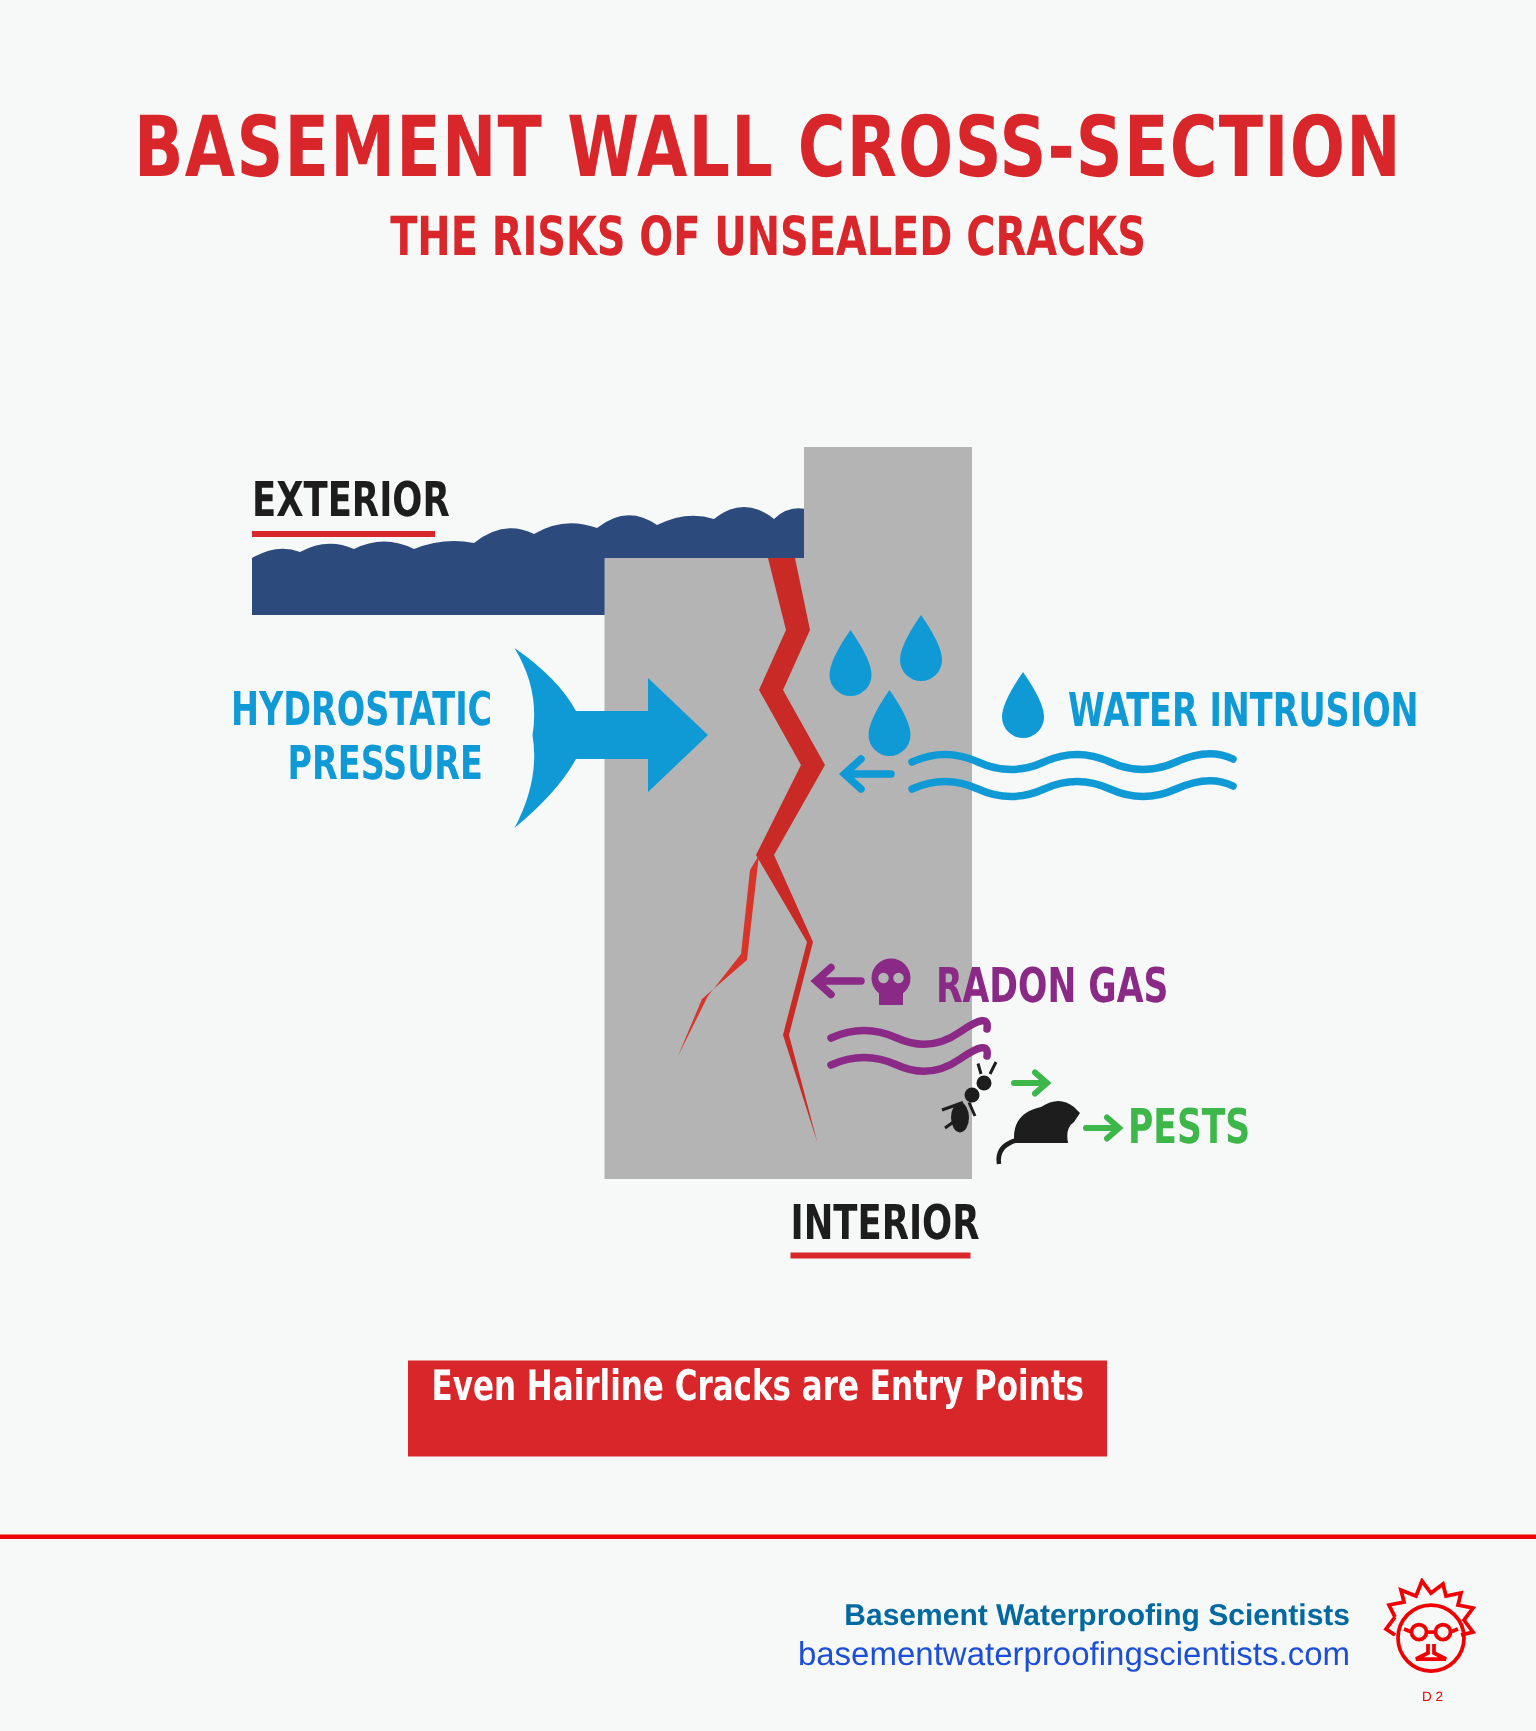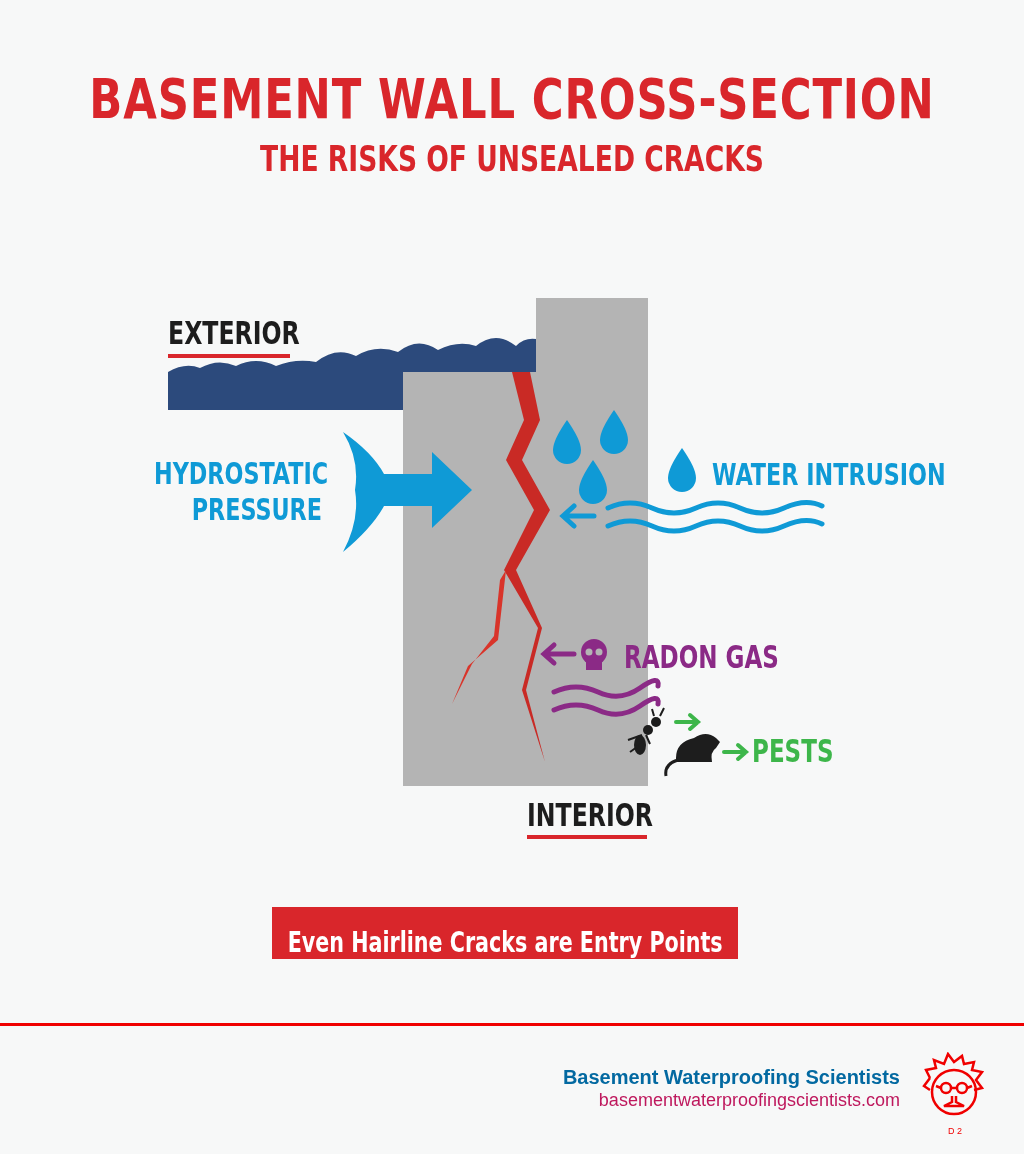--- a/index.html
+++ b/index.html
@@ -23,31 +23,31 @@
   }
   .label-dark {
     font-family: "DejaVu Sans Condensed", "Liberation Sans", sans-serif; font-weight: bold;
     color: #1d1d1d; font-size: 32px; transform: scaleX(0.82); transform-origin: left top;
   }
   .underline { background: #d9262b; height: 4px; }
   .blue-text { color: #0f9ad6; font-family: "DejaVu Sans Condensed", "Liberation Sans", sans-serif; font-weight: bold; font-size: 31px; transform: scaleX(0.8); transform-origin: left top; line-height: 36px; }
   .purple-text { color: #8b2a86; font-family: "DejaVu Sans Condensed", "Liberation Sans", sans-serif; font-weight: bold; font-size: 32px; transform: scaleX(0.8); transform-origin: left top; }
   .green-text { color: #3db64a; font-family: "DejaVu Sans Condensed", "Liberation Sans", sans-serif; font-weight: bold; font-size: 32px; transform: scaleX(0.8); transform-origin: left top; }
   #callout {
-    left: 272px; top: 907px; width: 466px; height: 52px; background: #d9262b;
-    display: flex; align-items: flex-end; justify-content: center;
+    left: 272px; top: 907px; width: 466px; height: 64px; background: #d9262b;
+    display: flex; align-items: flex-start; justify-content: center;
   }
   #callout span {
     color: #ffffff; font-size: 28px; white-space: nowrap;
     font-family: "DejaVu Sans Condensed", "Liberation Sans", sans-serif; font-weight: bold;
     transform: scaleX(0.82);
   }
   #footer-line { left: 0; top: 1023px; width: 1024px; height: 3px; background: #f00000; }
   #brand-name { right: 124px; top: 1066px; font-size: 20px; font-weight: bold; color: #0369a1; white-space: nowrap; }
-  #brand-url { right: 124px; top: 1090px; font-size: 18px; color: #be185d; white-space: nowrap; }
+  #brand-url { right: 124px; top: 1090px; font-size: 22px; color: #1d4ed8; white-space: nowrap; }
 </style>
 </head>
 <body>
 
 <div id="title" class="abs">BASEMENT WALL CROSS-SECTION</div>
 <div id="subtitle" class="abs">THE RISKS OF UNSEALED CRACKS</div>
 
 <svg class="abs" style="left:0;top:0" width="1024" height="1000">
 
   <g>

